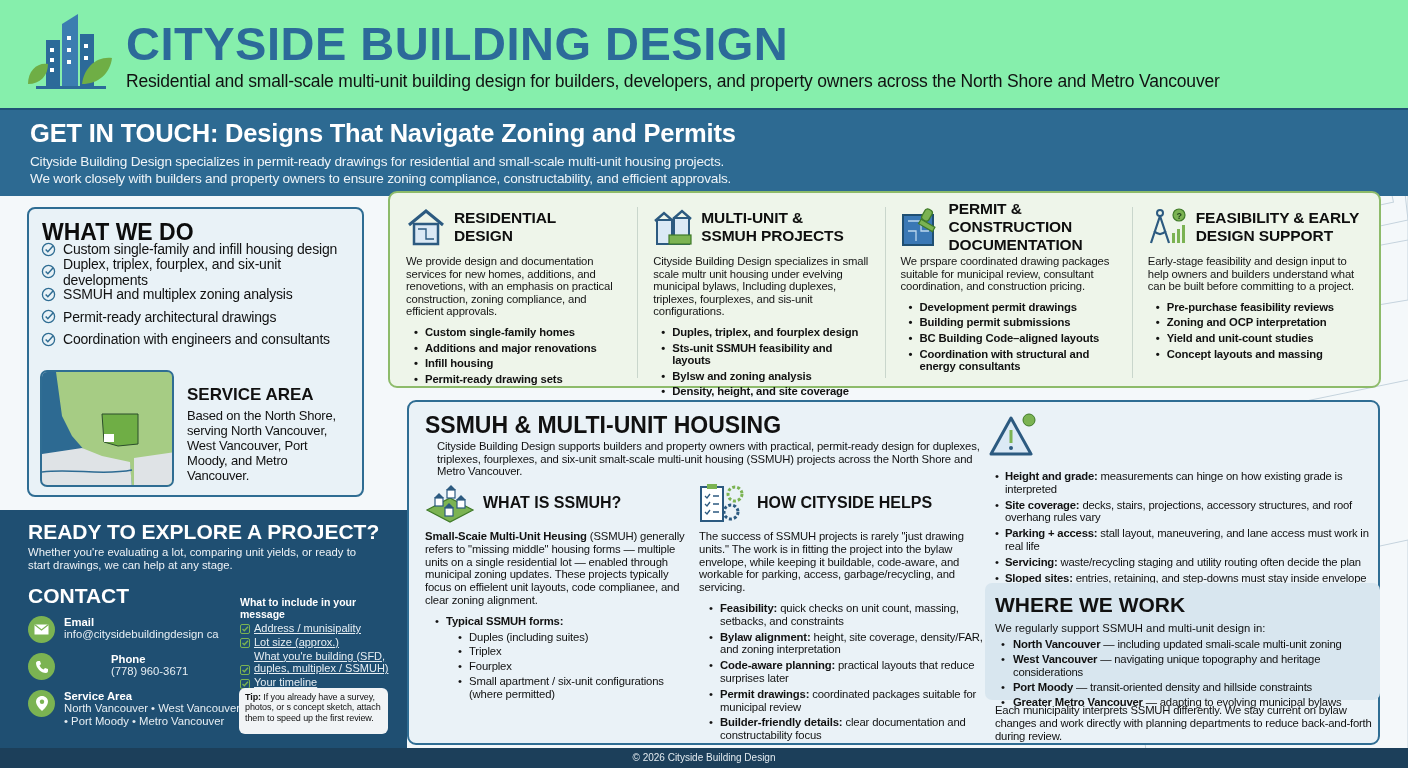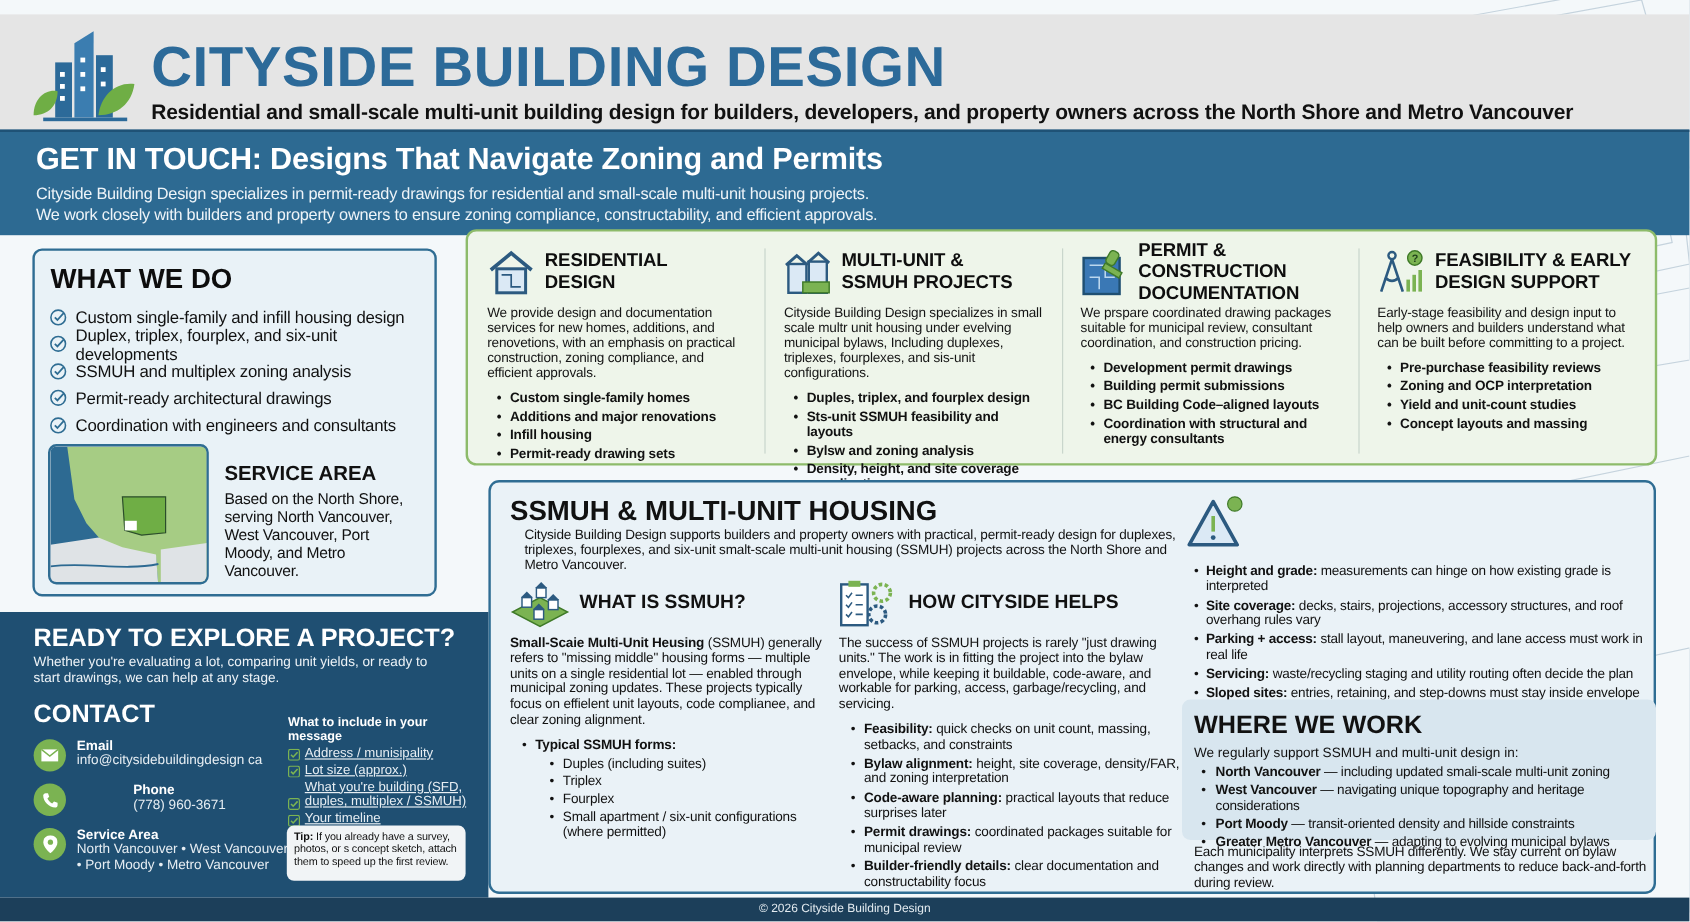--- a/index.html
+++ b/index.html
@@ -8,45 +8,45 @@
     font-family: "Liberation Sans", "DejaVu Sans", sans-serif;
     background: #f4f8fa;
     color: #111;
     position: relative;
   }
   .blueprint-bg {
     position: absolute; right: 0; top: 0; width: 520px; height: 768px;
     opacity: .35; pointer-events: none;
   }
   
-  .header { position: absolute; left: 0; top: 12px; width: 1408px; height: 108px; background: #e5e5e5; }
+  .header { position: absolute; left: 0; top: 0; width: 1408px; height: 108px; background: #86efac; }
   .logo { position: absolute; left: 26px; top: 12px; width: 96px; height: 80px; }
   .brand-title {
     position: absolute; left: 126px; top: 16px;
     font-size: 47px; font-weight: 700; color: #2c6a99; letter-spacing: .5px;
   }
   .brand-sub {
     position: absolute; left: 126px; top: 71px;
-    font-size: 17.5px; color: #111; letter-spacing: -.2px; font-weight: bold;
+    font-size: 17.5px; color: #111; letter-spacing: -.2px;
   }
   
   .hero {
     position: absolute; left: 0; top: 108px; width: 1408px; height: 88px;
     background: #2d6a92; border-top: 2px solid #1f5276;
   }
   .hero h1 { position: absolute; left: 30px; top: 9px; color: #fff; font-size: 25.5px; font-weight: 700; letter-spacing: -.2px; }
   .hero p { position: absolute; left: 30px; top: 44px; color: #eef4f8; font-size: 13.6px; line-height: 16.5px; width: 760px; letter-spacing: -.2px; }
 
   
   .wwd {
     position: absolute; left: 27px; top: 207px; width: 337px; height: 290px;
     background: #e9f2f7; border: 2px solid #2f6d93; border-radius: 8px;
   }
   .wwd h2 { position: absolute; left: 13px; top: 10px; font-size: 23px; font-weight: 700; color: #0d0d0d; }
-  .wwd ul { position: absolute; left: 12px; top: 44px; list-style: none; }
+  .wwd ul { position: absolute; left: 12px; top: 29px; list-style: none; }
   .wwd li { display: flex; align-items: center; font-size: 14px; height: 22.5px; color: #111; letter-spacing: -.2px; }
   .wwd li .chk { width: 15px; height: 15px; margin-right: 7px; flex: 0 0 15px; }
   .map { position: absolute; left: 11px; top: 161px; width: 134px; height: 117px; border: 2px solid #2f6d93; border-radius: 7px; overflow: hidden; background: #dde3e6; }
   .svc { position: absolute; left: 158px; top: 176px; }
   .svc h3 { font-size: 17px; font-weight: 700; margin-bottom: 3px; }
   .svc p { font-size: 13px; line-height: 15px; width: 160px; letter-spacing: -.2px; }
 
   
   .services {
     position: absolute; left: 388px; top: 191px; width: 993px; height: 197px;

